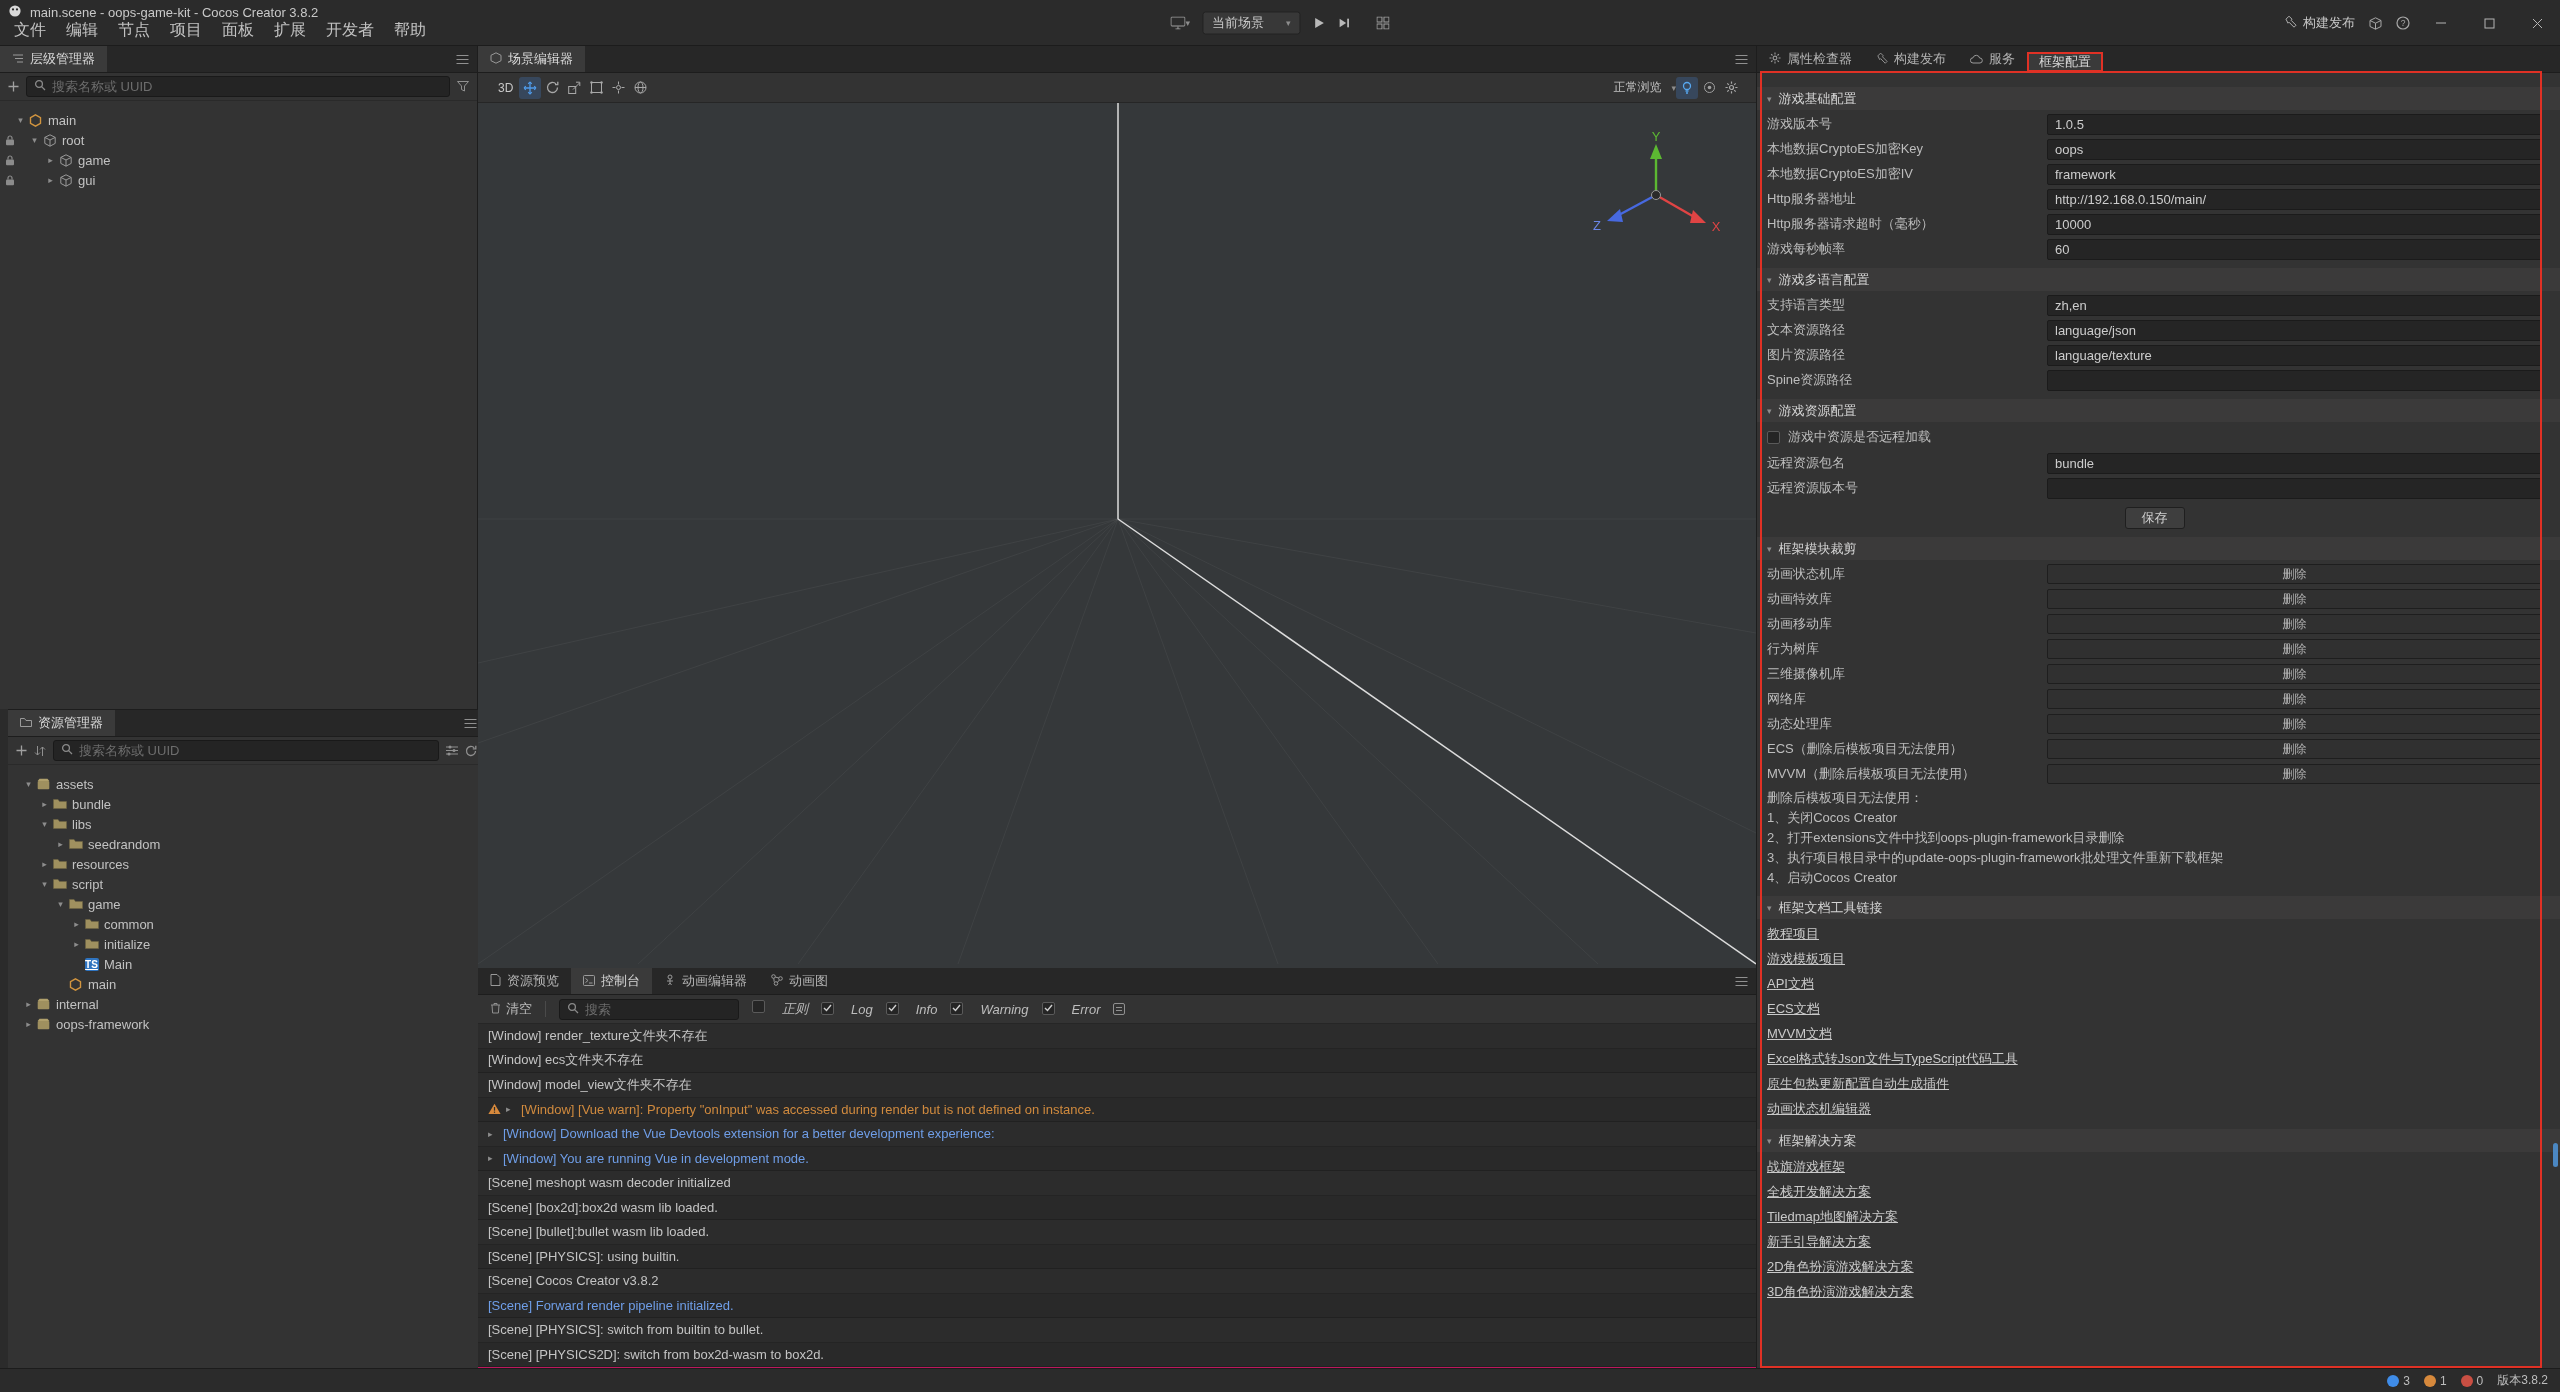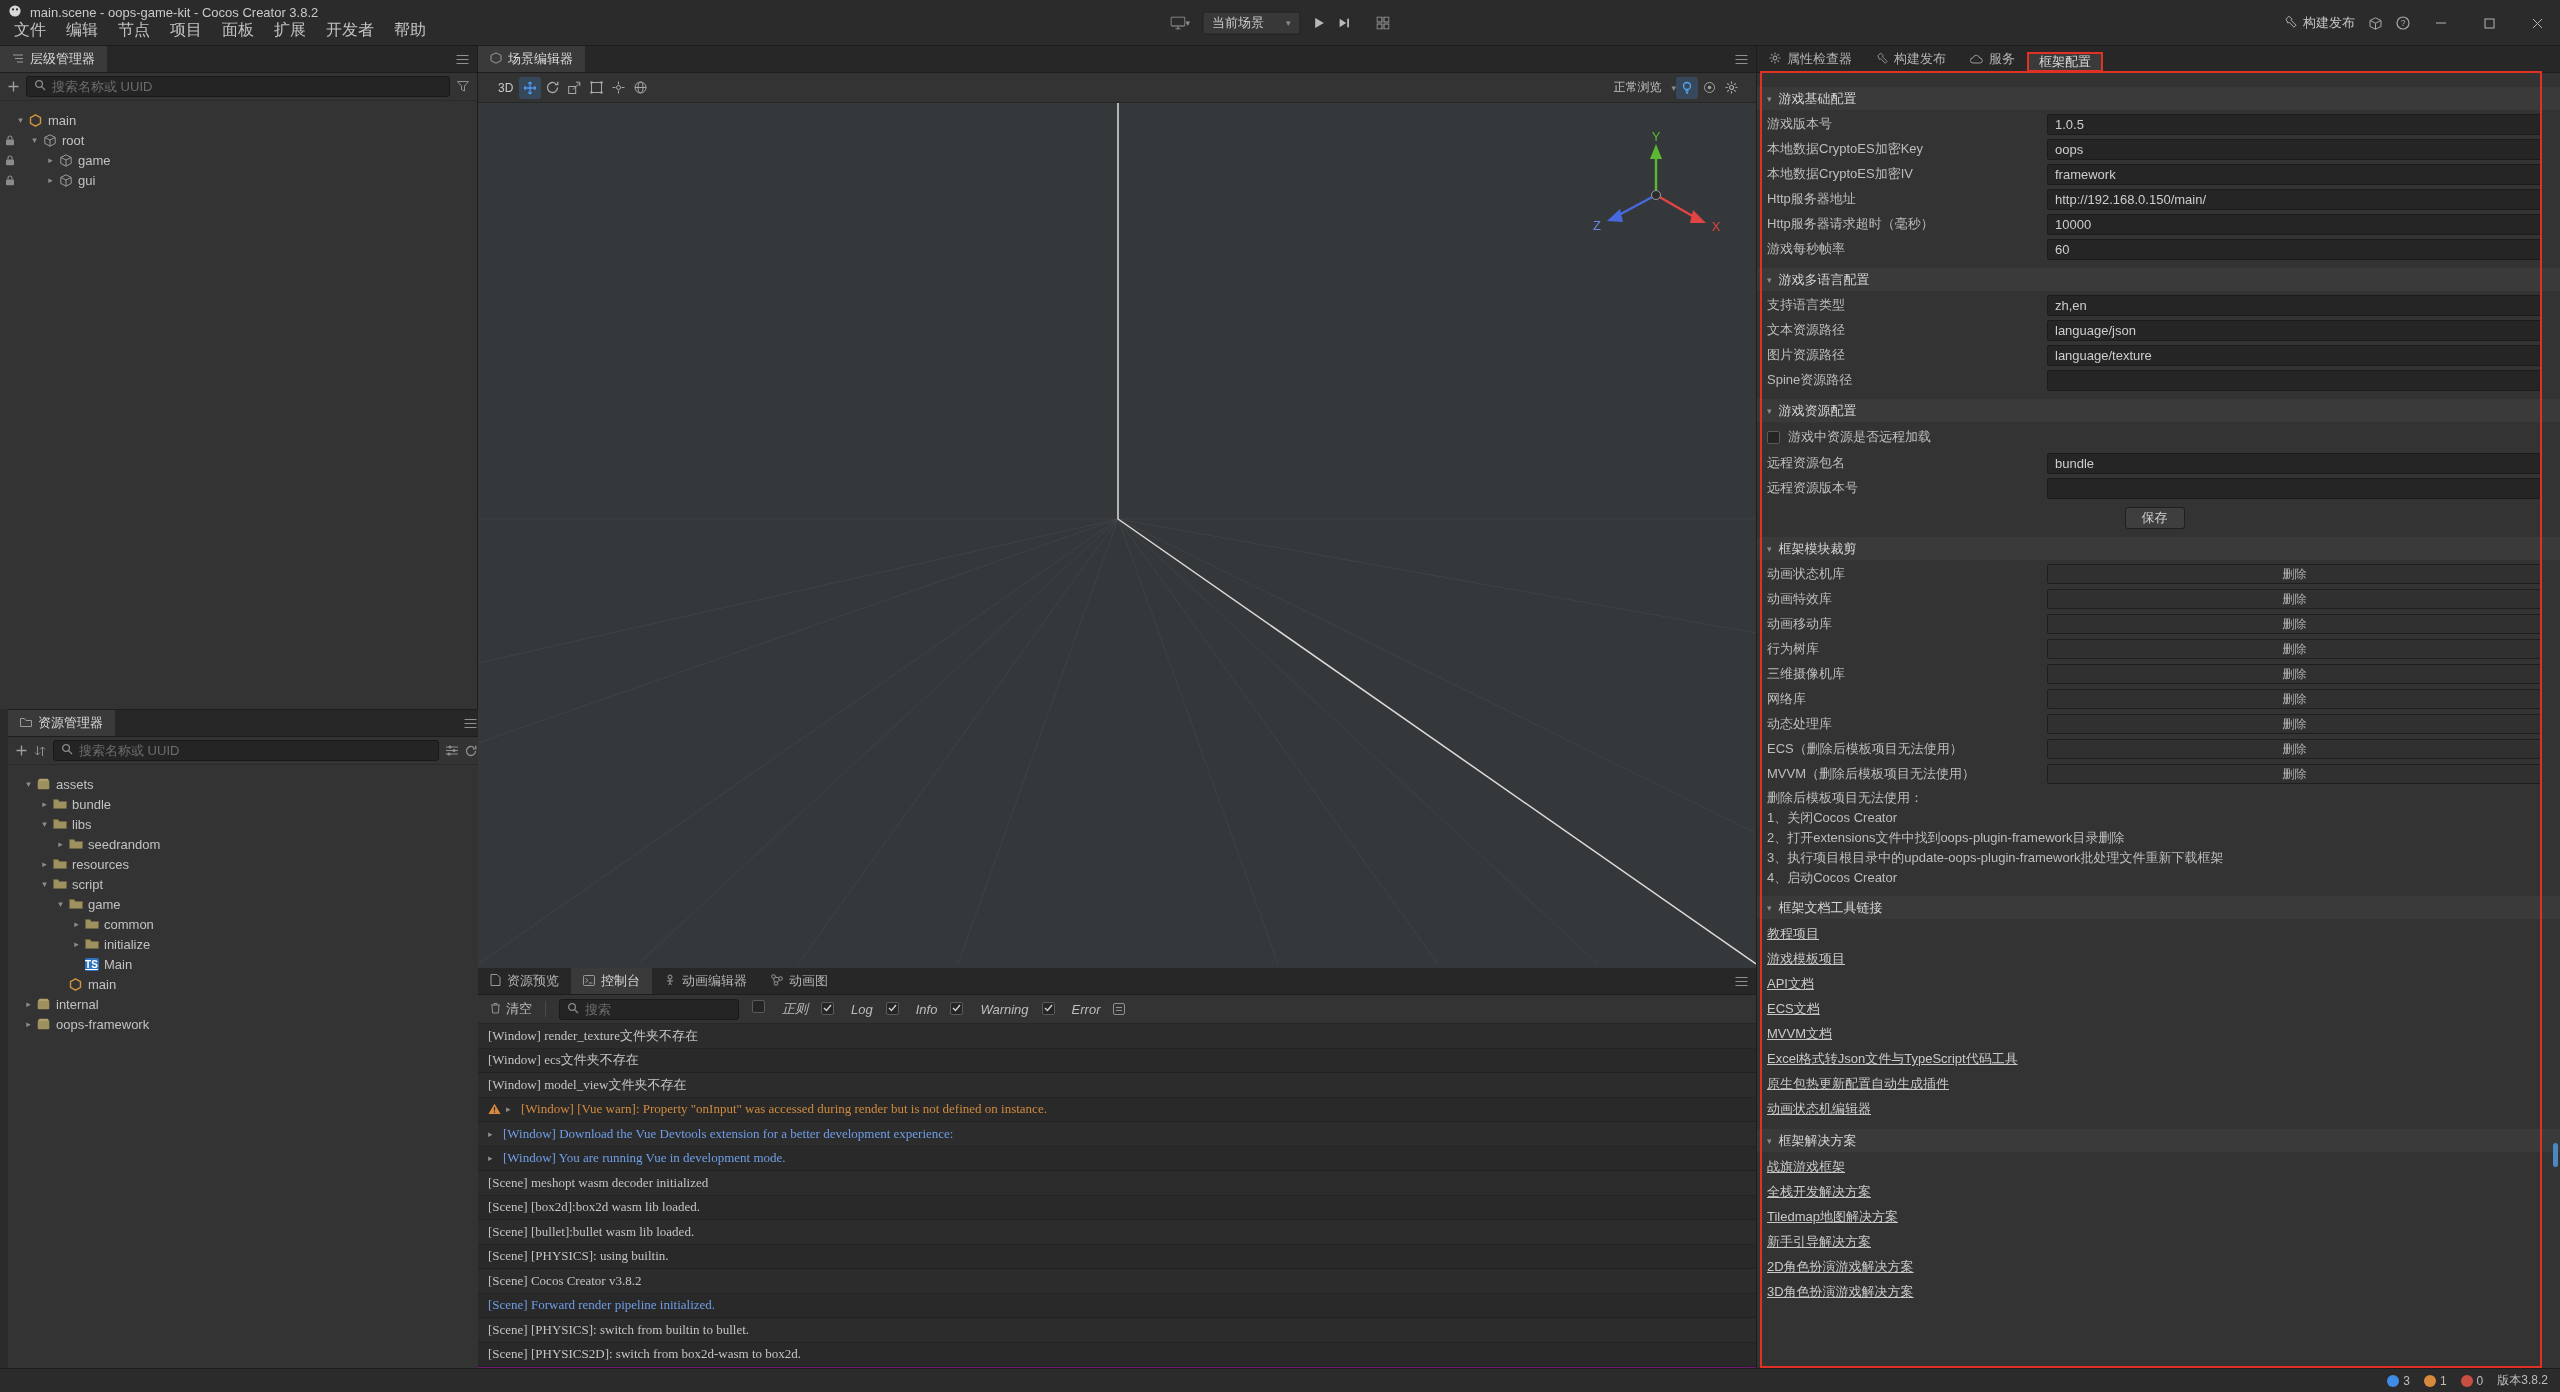--- a/index.html
+++ b/index.html
@@ -48,21 +48,21 @@
   .viewport{position:relative;width:1278px;height:865px;background:#35383a;overflow:hidden;}
   .axis-gizmo{position:absolute;right:30px;top:28px;}
   
   .consolewrap{left:478px;top:968px;width:1278px;height:400px;}
   .console-toolbar{height:29px;background:#333;border-bottom:1px solid #262626;display:flex;align-items:center;gap:13px;padding:0 12px;}
   .con-clear{display:flex;align-items:center;gap:5px;color:#bdbdbd;}
   .vdiv{width:1px;height:16px;background:#4a4a4a;}
   .con-search{flex:none;width:180px;}
   .chk{display:flex;align-items:flex-start;gap:17px;color:#bdbdbd;font-style:italic;}
   .cb{width:13px;height:13px;border:1px solid #5a5a5a;background:#252525;border-radius:2px;display:inline-flex;align-items:center;justify-content:center;}
-  .console-logs{height:344px;background:#701a75;overflow:hidden;font-size:13px;font-family:Liberation Serif, serif;}
+  .console-logs{height:344px;background:#be185d;overflow:hidden;font-size:13px;}
   .log-row{height:24.5px;display:flex;align-items:center;padding-left:10px;color:#c4c4c4;background:#2c2c2c;border-bottom:1px solid rgba(0,0,0,.18);white-space:nowrap;}
   .log-row:nth-child(even){background:#292929;}
   .log-row.warn{color:#d08a3e;}
   .log-row.info{color:#6f9ee8;}
   .l-arrow{color:#8d8d8d;font-size:9px;width:15px;flex:none;}
   .l-wicon{margin-right:5px;display:inline-flex;}
   
   .inspector{left:1756px;top:46px;width:804px;height:1322px;border-left:1px solid #1d1d1d;}
   .insp-content{position:absolute;left:0;right:0;top:27px;bottom:0;background:#333;padding:6px 18px 0 10px;overflow:hidden;}
   .sec-header{display:flex;align-items:center;gap:7px;height:23px;color:#d4d4d4;background:#3b3a3a;margin:8px -18px 2px -10px;padding:0 18px 0 10px;}

